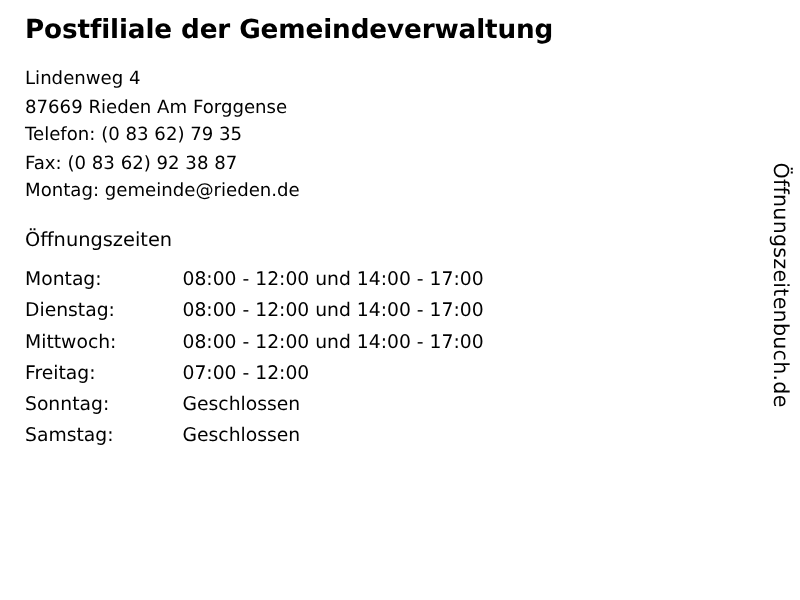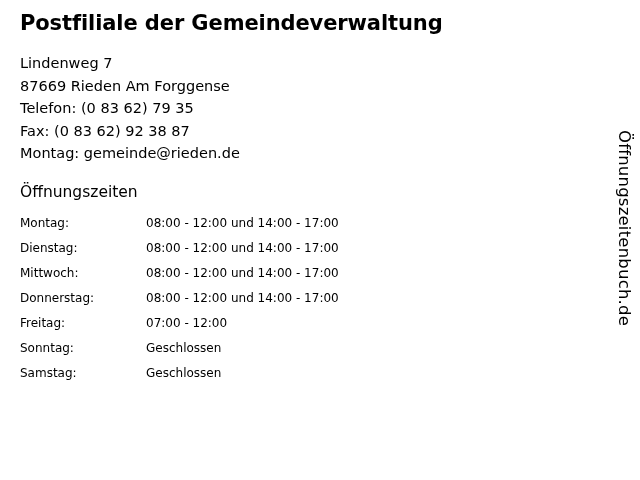--- a/index.html
+++ b/index.html
@@ -43,21 +43,21 @@
   .address-line {
     white-space: nowrap;
   }
   .section-title {
     font-size: 15.5px;
     font-weight: normal;
     margin: 0 0 14px 0;
   }
   table.hours {
     border-collapse: collapse;
-    font-size: 12px;
+    font-size: 15px;
   }
   table.hours td {
     padding: 0 0 8px 0;
     vertical-align: top;
     line-height: 17px;
     white-space: nowrap;
   }
   td.day {
     width: 126px;
     padding-right: 6px;
@@ -76,45 +76,41 @@
 </head>
 <body>
 
 <div class="page">
 
   <div class="content">
 
     <h1 class="title">Postfiliale der Gemeindeverwaltung</h1>
 
     <div class="address-block">
-      <div class="address-line">Lindenweg 7</div>
+      <div class="address-line">Lindenweg 4</div>
       <div class="address-line">87669 Rieden Am Forggense</div>
       <div class="address-line">Telefon: (0 83 62) 79 35</div>
       <div class="address-line">Fax: (0 83 62) 92 38 87</div>
       <div class="address-line">Montag: gemeinde@rieden.de</div>
     </div>
 
     <h2 class="section-title">Öffnungszeiten</h2>
 
     <table class="hours">
       <tbody>
         <tr>
           <td class="day">Montag:</td>
           <td class="time">08:00 - 12:00 und 14:00 - 17:00</td>
         </tr>
         <tr>
           <td class="day">Dienstag:</td>
           <td class="time">08:00 - 12:00 und 14:00 - 17:00</td>
         </tr>
         <tr>
           <td class="day">Mittwoch:</td>
-          <td class="time">08:00 - 12:00 und 14:00 - 17:00</td>
-        </tr>
-        <tr>
-          <td class="day">Donnerstag:</td>
           <td class="time">08:00 - 12:00 und 14:00 - 17:00</td>
         </tr>
         <tr>
           <td class="day">Freitag:</td>
           <td class="time">07:00 - 12:00</td>
         </tr>
         <tr>
           <td class="day">Sonntag:</td>
           <td class="time">Geschlossen</td>
         </tr>

